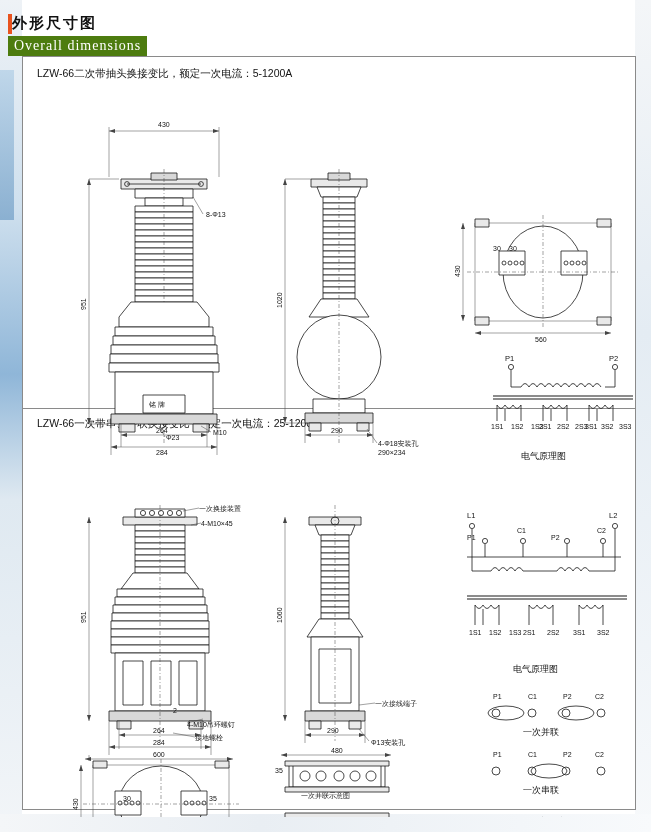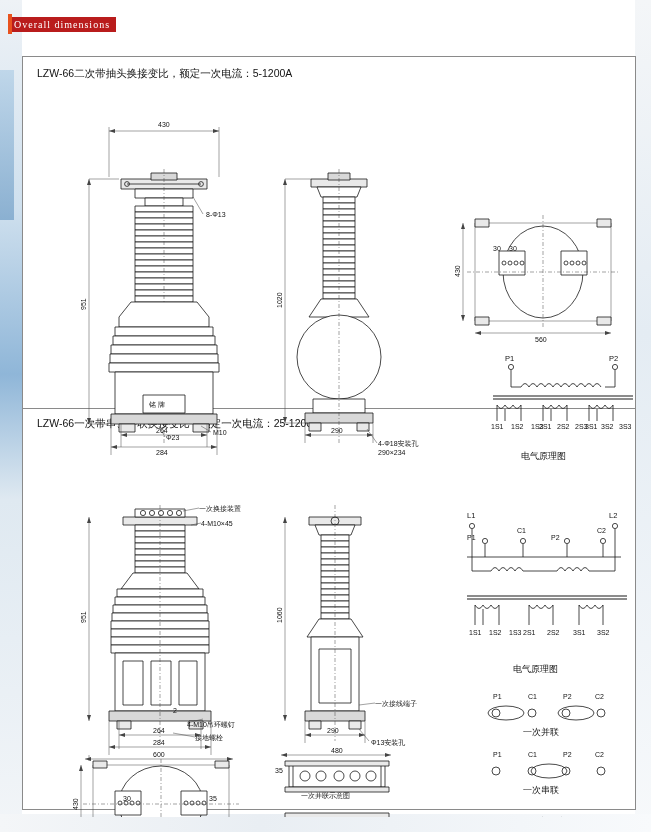--- a/index.html
+++ b/index.html
@@ -29,21 +29,21 @@
     background:linear-gradient(90deg,#f4f6f8,#e9eef3 40%,#f8fafc);
   }
 
   
   .hdr{position:absolute;left:8px;top:14px;width:140px;height:38px;}
   .hdr-title{
     font-size:15px;font-weight:bold;color:#111;letter-spacing:2px;
     padding-left:4px;
   }
   .hdr-sub{
-    margin-top:3px;background:#b91c1c;color:#fff;font-size:10px;
+    margin-top:3px;background:#4d7c0f;color:#fff;font-size:14px;
     letter-spacing:1px;padding:2px 6px;display:inline-block;
     font-family:"Liberation Serif","DejaVu Serif",serif;
   }
   .hdr-accent{
     position:absolute;left:0;top:0;width:4px;height:20px;background:#e8521e;
   }
 
   
   .panel{
     position:absolute;left:22px;top:56px;width:612px;height:752px;
@@ -77,20 +77,21 @@
 </head>
 <body>
 
 <div class="left-band"></div>
 <div class="left-band2"></div>
 <div class="right-band"></div>
 <div class="bottom-band"></div>
 
 <div class="hdr">
   <div class="hdr-accent"></div>
+  <div class="hdr-title">外形尺寸图</div>
   <div class="hdr-sub">Overall dimensions</div>
 </div>
 
 <div class="panel">
   <div class="divider"></div>
   <div class="sec-title sec1-title">LZW-66二次带抽头换接变比，额定一次电流：5-1200A</div>
   <div class="sec-title sec2-title">LZW-66一次带串、并联换接变比，额定一次电流：25-1200A</div>
 
   <div class="stage">
   <svg width="612" height="752" viewBox="0 0 612 752" xmlns="http://www.w3.org/2000/svg">

